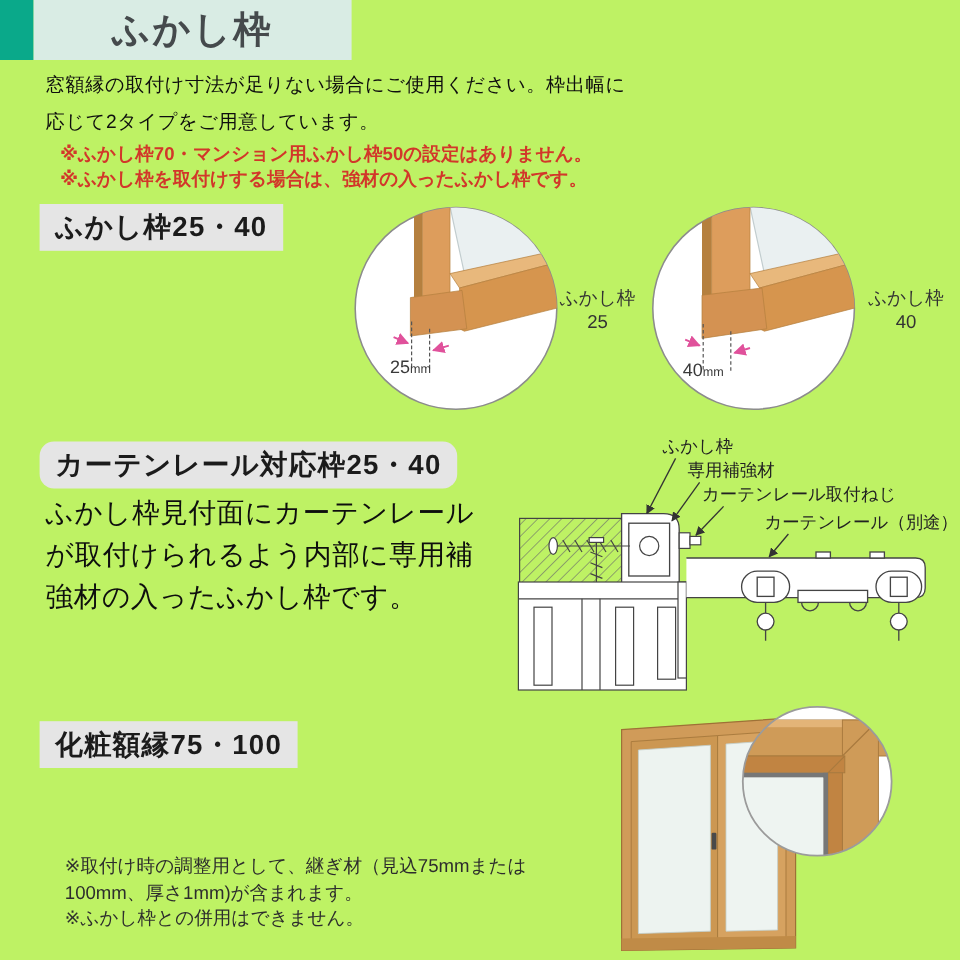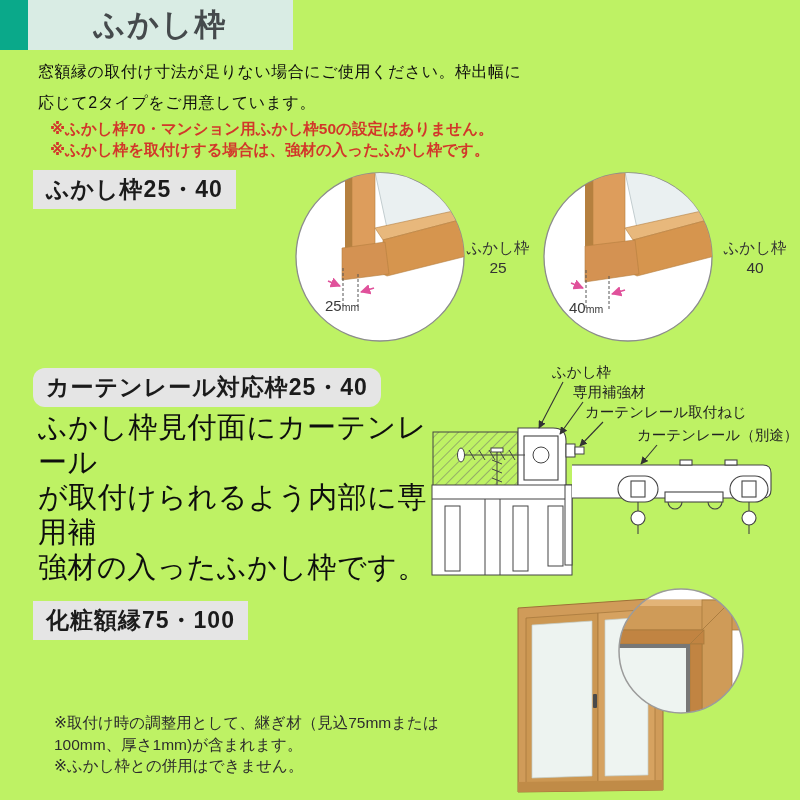--- a/index.html
+++ b/index.html
@@ -15,21 +15,21 @@
   
   .intro{position:absolute;left:38px;top:56px;width:740px;font-size:16px;line-height:31px;color:#0e0e0e;white-space:pre-line;letter-spacing:0.5px;}
   .warn{position:absolute;left:38px;top:119px;font-size:15.5px;font-weight:bold;line-height:20.5px;color:#d2372a;margin-left:12px;}
 
   
   .sec-head{position:absolute;background:#e5e5e5;display:inline-block;padding:4px 13px;font-size:23px;font-weight:bold;color:#1b1b1b;letter-spacing:1px;}
   .h1{left:33px;top:170px;}
   .h2{left:33px;top:368px;border-radius:12px;}
   .h3{left:33px;top:601px;}
 
-  .jp-body{position:absolute;font-size:29px;line-height:35px;color:#0e0e0e;white-space:pre-line;letter-spacing:0.5px;}
+  .jp-body{position:absolute;font-size:23px;line-height:35px;color:#0e0e0e;white-space:pre-line;letter-spacing:0.5px;}
   .b2{left:38px;top:410px;width:400px;}
   .b3{left:38px;top:643px;width:430px;}
   .small-notes{position:absolute;left:54px;top:712px;font-size:15.5px;line-height:21.5px;color:#2d2d2d;white-space:pre-line;}
 
   svg{position:absolute;display:block;}
   .svgA{left:295px;top:162px;}
   .svgB{left:543px;top:162px;}
   .svgC{left:425px;top:356px;}
   .svgW{left:497px;top:586px;}
 

